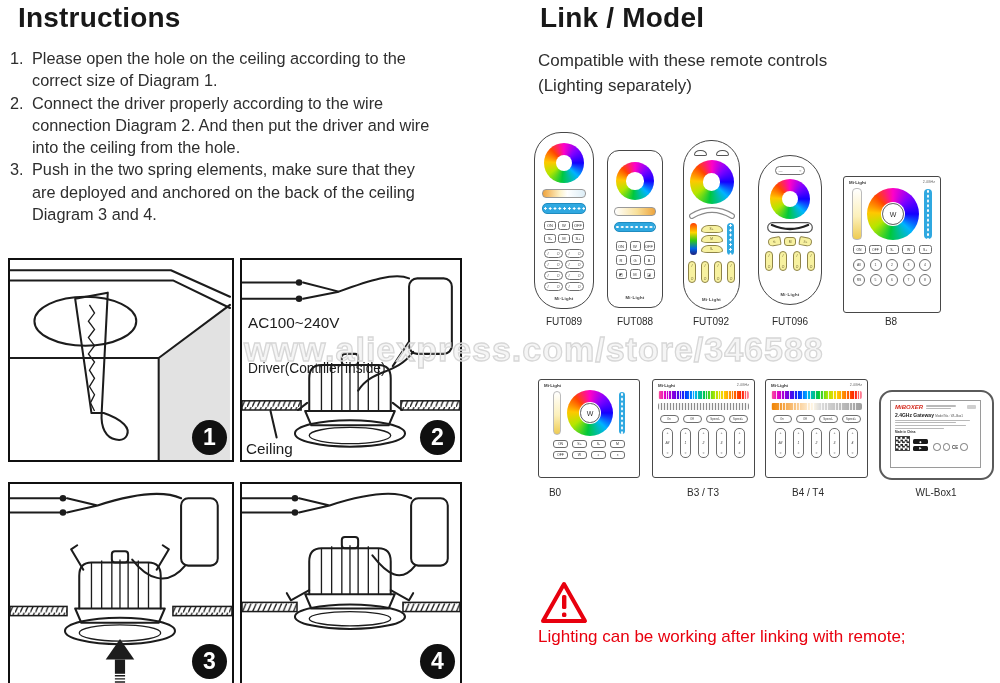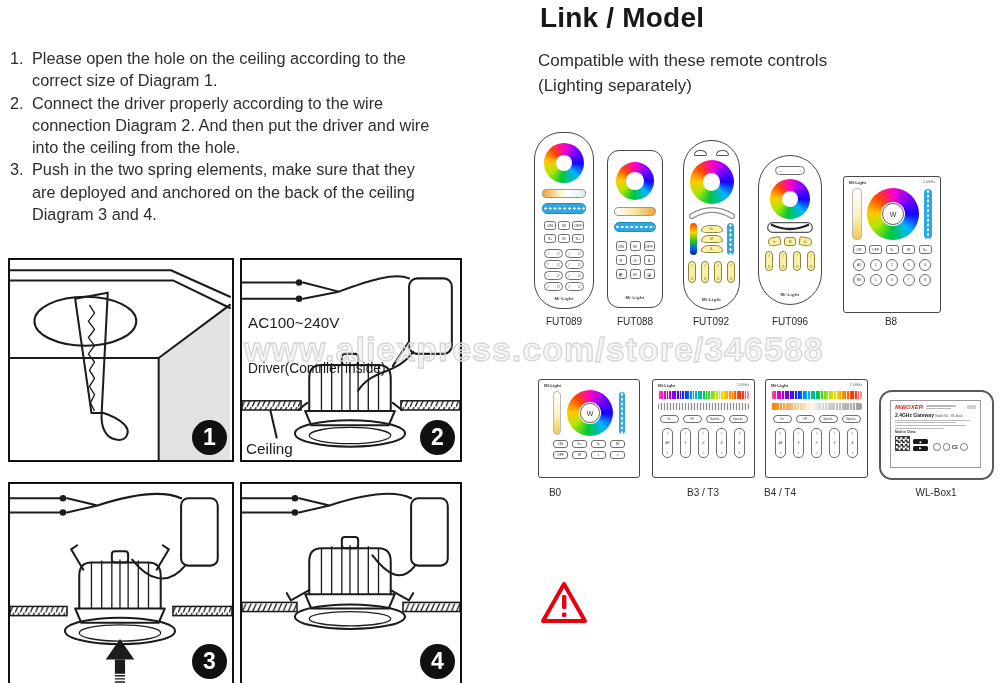--- a/index.html
+++ b/index.html
@@ -98,20 +98,21 @@
   
   .notetri{position:absolute;left:540px;top:581px}
   .note-title{position:absolute;left:594px;top:585px;font-size:31px;font-weight:bold;color:#e8000e;letter-spacing:1px}
   .note-line{position:absolute;left:538px;font-size:17px;color:#e8000e;white-space:nowrap}
 </style>
 </head>
 <body>
 
 <div id="canvas">
 
+  <div class="h1" style="left:18px;top:2px">Instructions</div>
 
   <div class="steps">
     <div class="step">
       <span class="n">1.</span>
       <span class="t">Please open the hole on the ceiling according to the correct size of Diagram 1.</span>
     </div>
     <div class="step">
       <span class="n">2.</span>
       <span class="t">Connect the driver properly according to the wire connection Diagram 2. And then put the driver and wire into the ceiling from the hole.</span>
     </div>
@@ -573,24 +574,25 @@
           <span class="icondot"></span>
           <span class="wlce">CE</span>
           <span class="icondot"></span>
         </span>
       </div>
     </div>
   </div>
 
   <div class="rlabel" style="left:555px;top:487px">B0</div>
   <div class="rlabel" style="left:703px;top:487px">B3 / T3</div>
-  <div class="rlabel" style="left:780px;top:487px">B4 / T4</div>
+  <div class="rlabel" style="left:808px;top:487px">B4 / T4</div>
   <div class="rlabel" style="left:936px;top:487px">WL-Box1</div>
 
   <div class="notetri">
     <svg width="48" height="44" viewBox="0 0 48 44">
       <path d="M24,3 L45,40 H3 Z" fill="none" stroke="#e8000e" stroke-width="4" stroke-linejoin="round"></path>
       <rect x="22" y="14" width="4.4" height="14" rx="1.5" fill="#e8000e"></rect>
       <rect x="22" y="31.5" width="4.4" height="4.4" rx="1.5" fill="#e8000e"></rect>
     </svg>
   </div>
+  <div class="note-line" style="top:627px">Lighting can be working after linking with remote;</div>
 
 </div>
 
 </body></html>

